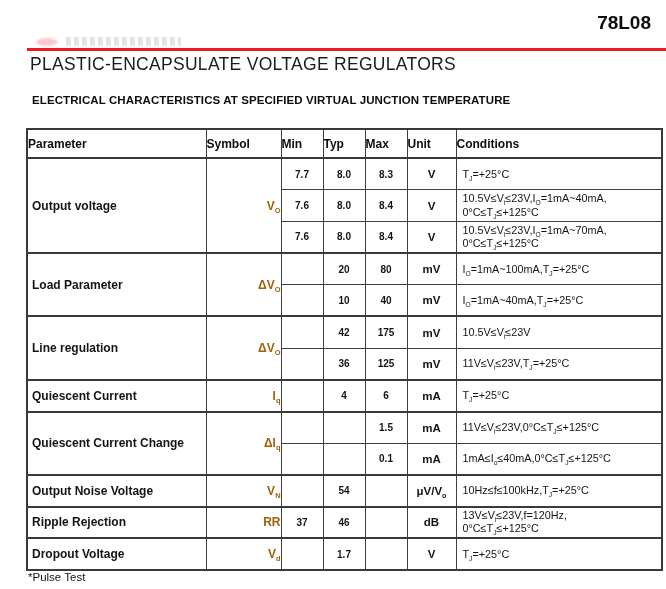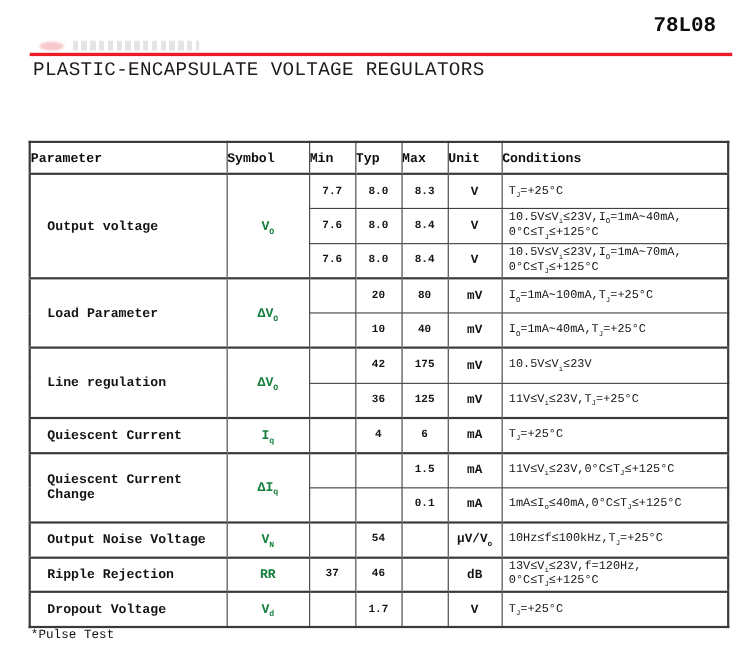--- a/index.html
+++ b/index.html
@@ -1,21 +1,21 @@
 <!DOCTYPE html>
 <html><head>
 <meta charset="utf-8">
 <style>
   * { margin:0; padding:0; box-sizing:border-box; }
   html,body { background:#ffffff; }
   .page {
     position:relative;
     width:666px; height:589px;
     background:#ffffff;
-    font-family:Liberation Mono, monospace;
+    font-family:Liberation Sans, sans-serif;
     color:#111;
     overflow:hidden;
   }
   
   .faded-logo { position:absolute; left:36px; top:37px; width:150px; height:10px; }
   .faded-logo .blob {
     position:absolute; left:0; top:1px; width:22px; height:8px;
     background:#e8404a; border-radius:50%;
     opacity:0.28; filter:blur(1px);
   }
@@ -54,22 +54,22 @@
   table.spec th, table.spec td {
     border:1px solid #3f3f3f;
     vertical-align:middle;
     overflow:hidden;
   }
   table.spec tr.group-start th, table.spec tr.group-start td { border-top:2px solid #3a3a3a; }
   table.spec th {
     height:29px; font-size:12px; font-weight:bold; text-align:left; color:#0d0d0d;
   }
   table.spec td { height:31.7px; }
-  td.param  { font-size:12px; font-weight:bold; text-align:left; padding-left:15px; color:#141414; }
-  td.symbol { font-size:12px; font-weight:bold; text-align:center; color:#15803d; }
+  td.param  { font-size:12px; font-weight:bold; text-align:left; padding-left:4px; color:#141414; }
+  td.symbol { font-size:12px; font-weight:bold; text-align:right; color:#a16207; }
   td.num    { font-size:10px; font-weight:bold; text-align:center; color:#141414; }
   td.unit   { font-size:11.5px; font-weight:bold; text-align:center; color:#141414; }
   td.cond   {
     font-size:10.8px; font-weight:normal; text-align:left; padding-left:6px; padding-right:2px;
     color:#141414; white-space:pre-line; line-height:1.22;
   }
   sub { font-size:0.62em; line-height:0; }
   .footnote {
     position:absolute; left:28px; top:571px;
     font-size:11.5px; font-weight:normal; color:#141414;
@@ -84,20 +84,21 @@
     <span class="blob"></span>
     <span class="ghost-text"></span>
   </div>
 
   <div class="part-number">78L08</div>
 
   <div class="red-rule"></div>
 
   <div class="heading">PLASTIC-ENCAPSULATE VOLTAGE REGULATORS</div>
 
+  <div class="table-title">ELECTRICAL CHARACTERISTICS AT SPECIFIED VIRTUAL JUNCTION TEMPERATURE</div>
 
   <table class="spec" id="spec-table">
     <colgroup id="spec-cols">
         <col style="width: 179px;">
         <col style="width: 75px;">
         <col style="width: 42px;">
         <col style="width: 42px;">
         <col style="width: 42px;">
         <col style="width: 49px;">
         <col style="width: 206px;">

